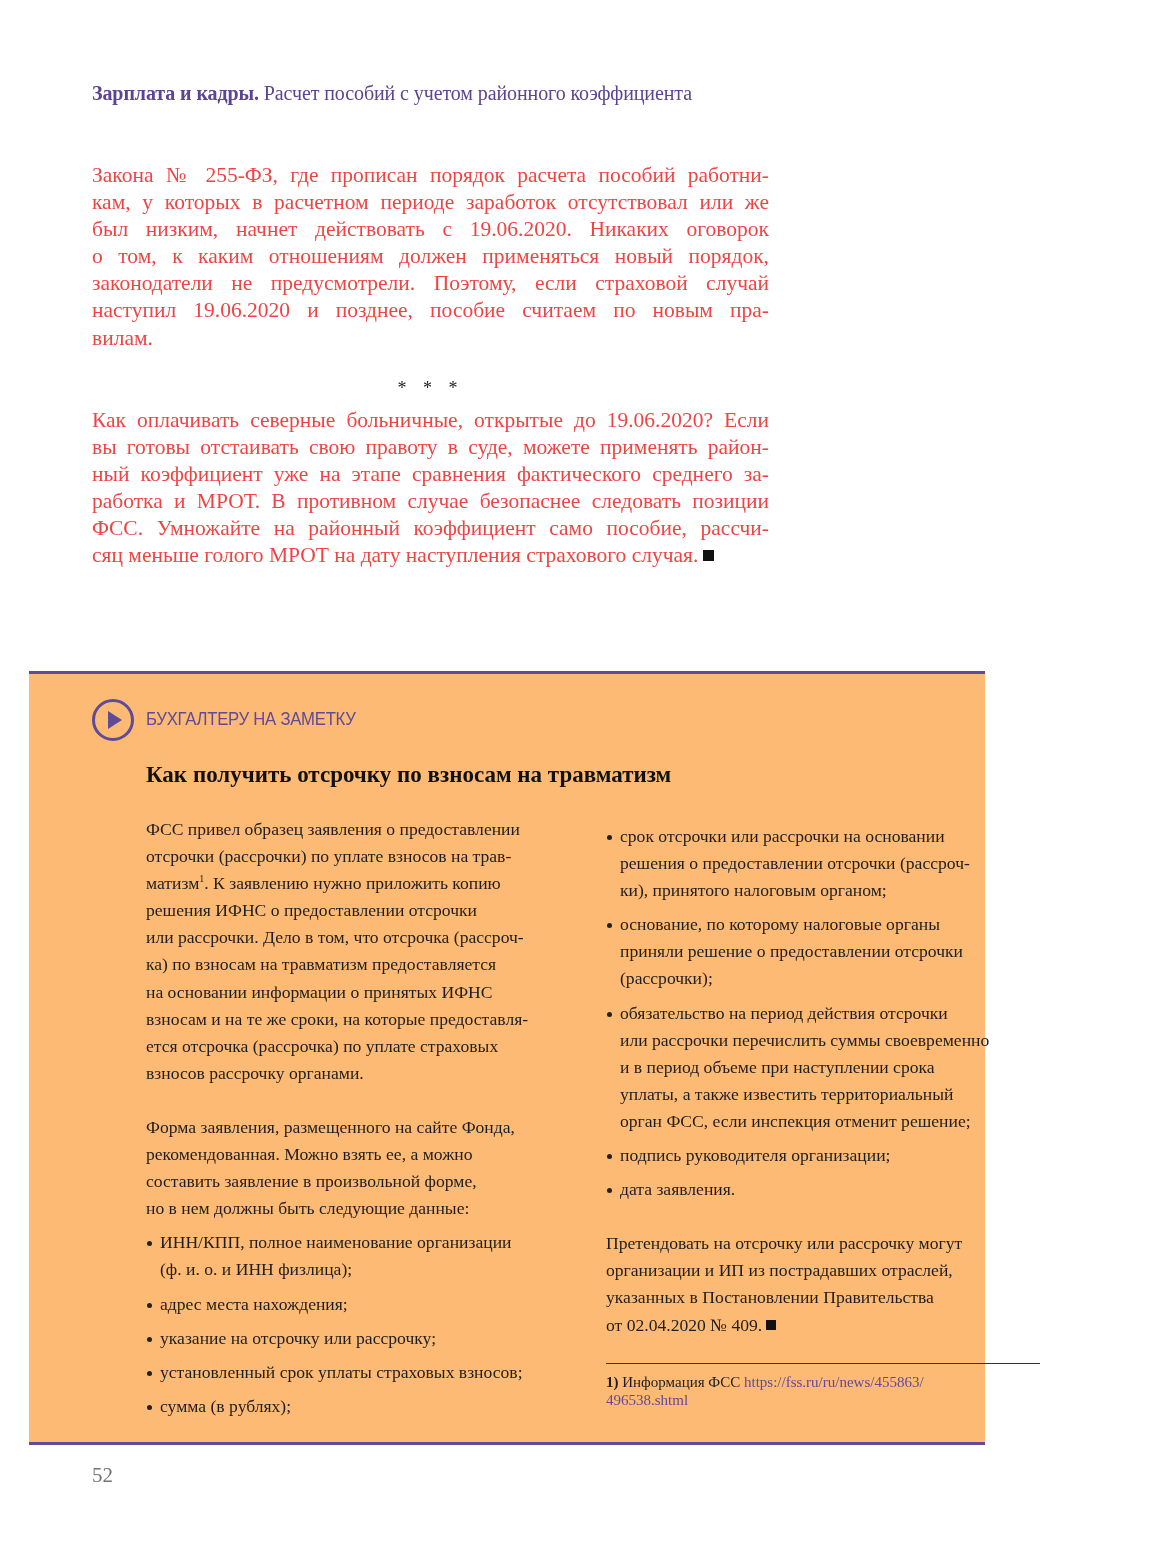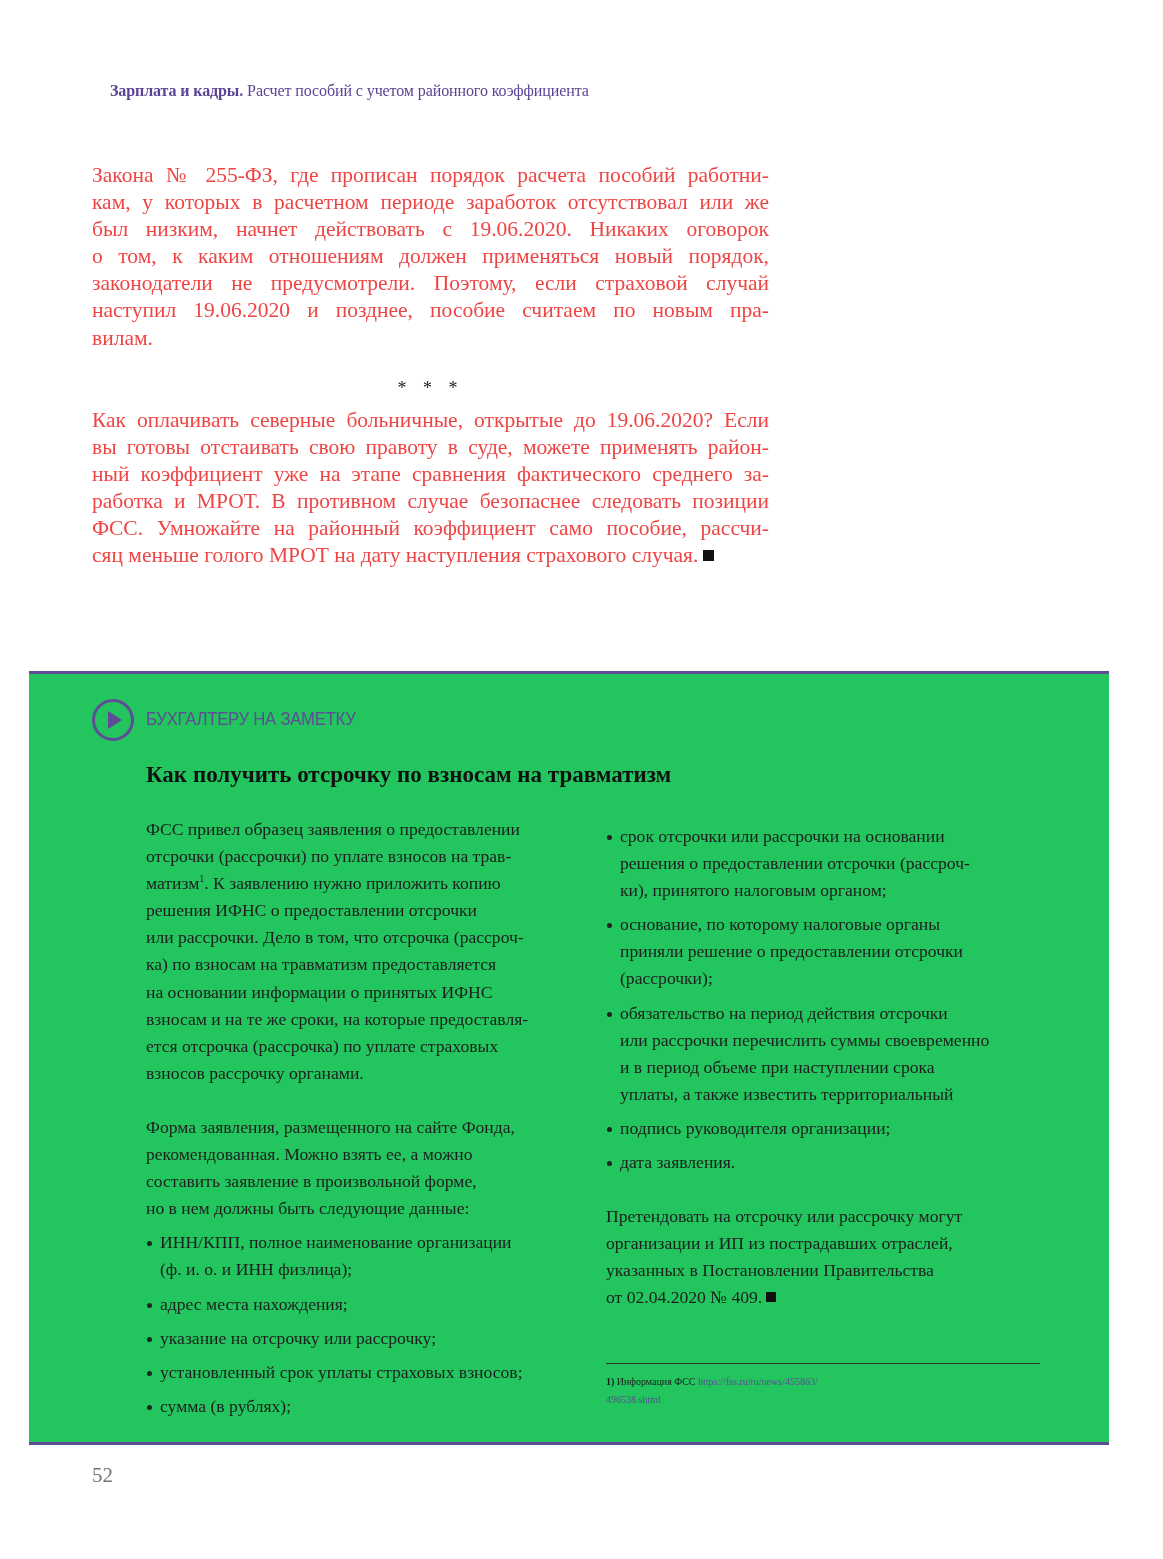--- a/index.html
+++ b/index.html
@@ -10,23 +10,23 @@
     body {
       width: 1163px;
       height: 1559px;
       position: relative;
       overflow: hidden;
       font-family: "Liberation Serif", "DejaVu Serif", serif;
       color: #1a1a1a;
     }
     .running-head {
       position: absolute;
-      left: 110px;
+      left: 92px;
       top: 82px;
-      font-size: 16px;
+      font-size: 20px;
       color: #5c4394;
       white-space: nowrap;
       letter-spacing: -0.1px;
     }
     .running-head .rh-section {
       font-weight: bold;
     }
     .main-text {
       position: absolute;
       left: 92px;
@@ -65,23 +65,23 @@
       background: #111;
       margin-left: 5px;
       vertical-align: 1px;
     }
 
     
     .note-box {
       position: absolute;
       left: 29px;
       top: 671px;
-      width: 1080px;
+      width: 956px;
       height: 768px;
-      background: #22c55e;
+      background: #fdba74;
       border-top: 3px solid #5f4b97;
       border-bottom: 3px solid #5f4b97;
     }
     .note-icon {
       position: absolute;
       left: 63px;
       top: 25px;
       width: 36px;
       height: 36px;
       border: 3.5px solid #5f4b97;
@@ -176,21 +176,21 @@
       top: 689px;
       width: 434px;
       height: 1px;
       background: #333;
     }
     .footnote {
       position: absolute;
       left: 577px;
       top: 699px;
       width: 440px;
-      font-size: 10px;
+      font-size: 15px;
       line-height: 18px;
       color: #1e1e1e;
     }
     .footnote .fn-num {
       font-weight: bold;
     }
     .footnote .fn-link {
       color: #5f4b97;
       text-decoration: none;
     }
@@ -266,20 +266,21 @@
     <span class="l bul">срок отсрочки или рассрочки на основании</span>
     <span class="l cont">решения о предоставлении отсрочки (рассроч-</span>
     <span class="l cont">ки), принятого налоговым органом;</span>
     <span class="l bul">основание, по которому налоговые органы</span>
     <span class="l cont">приняли решение о предоставлении отсрочки</span>
     <span class="l cont">(рассрочки);</span>
     <span class="l bul">обязательство на период действия отсрочки</span>
     <span class="l cont">или рассрочки перечислить суммы своевременно</span>
     <span class="l cont">и в период объеме при наступлении срока</span>
     <span class="l cont">уплаты, а также известить территориальный</span>
+    <span class="l cont">орган ФСС, если инспекция отменит решение;</span>
     <span class="l bul">подпись руководителя организации;</span>
     <span class="l bul">дата заявления.</span>
     <span class="gap"></span>
     <span class="l">Претендовать на отсрочку или рассрочку могут</span>
     <span class="l">организации и ИП из пострадавших отраслей,</span>
     <span class="l">указанных в Постановлении Правительства</span>
     <span class="l"><span>от 02.04.2020 № 409.</span><span class="end-mark"></span></span>
   </div>
 
   <div class="footnote-rule"></div>

